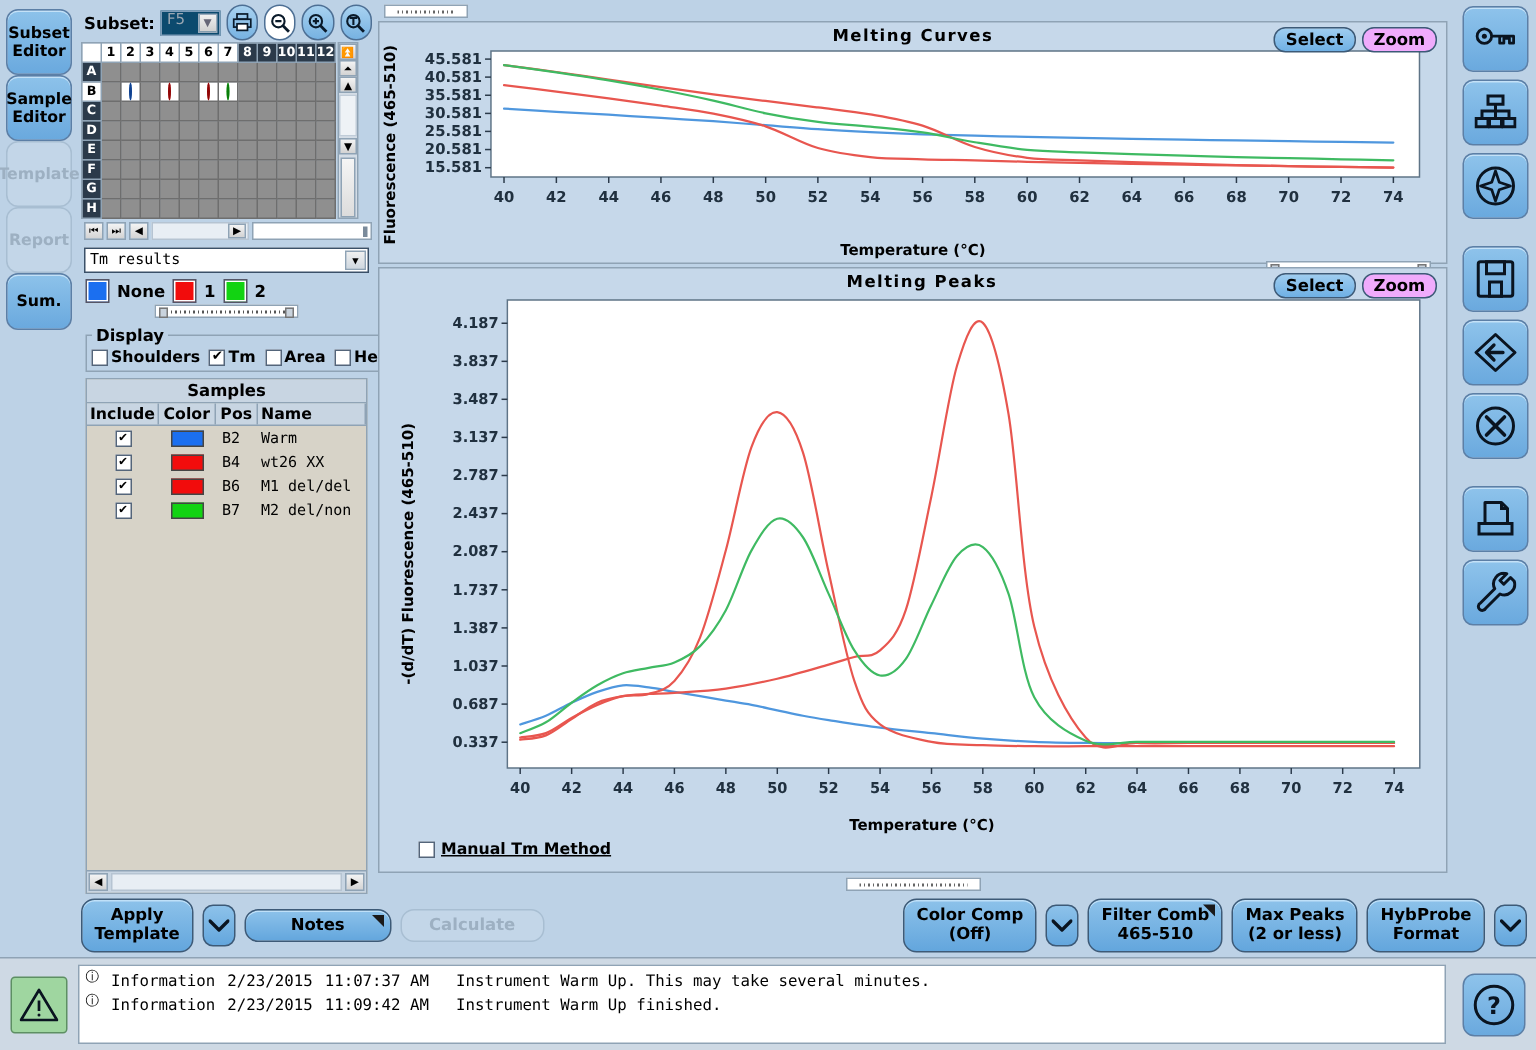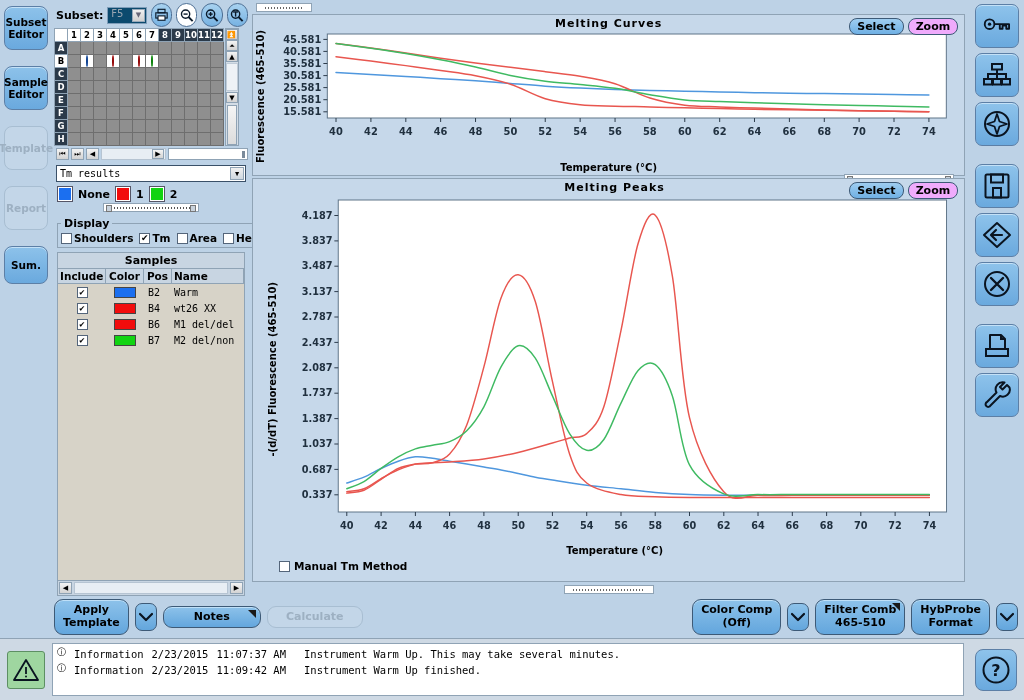--- a/index.html
+++ b/index.html
@@ -13,21 +13,21 @@
     overflow:hidden;
     position:relative;
   }
   .app { position:absolute; inset:0; display:flex; flex-direction:column; }
 
   
   .body-row { display:flex; flex:1 1 auto; min-height:0; }
 
   
   .leftnav {
-    width:52px; padding:6px 4px 0 4px; display:flex; flex-direction:column; gap:16px;
+    width:52px; padding:6px 4px 0 4px; display:flex; flex-direction:column; gap:0;
     background:#bdd2e6;
   }
   .nav-btn {
     height:44px; border-radius:8px; border:1px solid #5c7fa6;
     background:linear-gradient(#8dc2ea,#6aa9de);
     display:flex; align-items:center; justify-content:center; text-align:center;
     font-weight:bold; font-size:10.5px; line-height:1.15; color:#000;
     cursor:pointer; box-shadow:inset 0 1px 0 #c4e1f7;
   }
   .nav-btn.disabled {
@@ -148,21 +148,21 @@
   .pillbtn { border:1px solid #3d5a77; border-radius:8px; padding:1px 7px; font-size:11px; font-weight:bold;
     background:#f0abfc; cursor:pointer; }
   .pillbtn.active { background:linear-gradient(#9fcdf0,#6fb0e4); }
   .axis-label { text-align:center; font-weight:bold; font-size:10px; }
   .ylab { font-weight:bold; font-size:10px; writing-mode:vertical-rl; transform:rotate(180deg);
           white-space:nowrap; }
   .tiny-hscroll { width:110px; height:9px; background:#fff; border:1px solid #8fa3b5; position:relative; margin:1px auto 0 auto;}
   .tiny-hscroll .tick { position:absolute; top:3px; left:8px; right:8px; height:2px;
     background:repeating-linear-gradient(to right,#666 0 1px,transparent 1px 3px); }
   .tiny-hscroll .g { position:absolute; top:1px; width:6px; height:6px; }
-  .manualrow { display:flex; align-items:center; gap:4px; padding:4px 0 0 14px; }
+  .manualrow { display:flex; align-items:center; gap:4px; padding:4px 0 0 14px;text-decoration:underline; }
 
   
   .btnbar { display:flex; align-items:center; padding:4px 6px 4px 54px; gap:6px; height:42px; }
   .bbtn {
     border:1px solid #3d5a77; border-radius:9px; background:linear-gradient(#8dc2ea,#63a6dd);
     font-weight:bold; font-size:11px; text-align:center; line-height:1.15;
     padding:4px 8px; min-width:72px; cursor:pointer; position:relative;
     box-shadow:inset 0 1px 0 #bfe0f8;
   }
   .bbtn.disabled { background:#c3d6e8; border-color:#a8bed2; color:#9db0c2; box-shadow:none; cursor:default;}
@@ -776,20 +776,24 @@
     <div class="dropbtn">
       <svg width="14" height="10" viewBox="0 0 14 10">
           <path d="M1 2 L7 8 L13 2" fill="none" stroke="#0a1420" stroke-width="2.2" stroke-linecap="round" stroke-linejoin="round"></path>
         </svg>
     </div>
     <div class="bbtn corner">
       <span style="white-space:pre-line">Filter Comb
 465-510</span>
     </div>
     <div class="bbtn">
+      <span style="white-space:pre-line">Max Peaks
+(2 or less)</span>
+    </div>
+    <div class="bbtn">
       <span style="white-space:pre-line">HybProbe
 Format</span>
     </div>
     <div class="dropbtn">
       <svg width="14" height="10" viewBox="0 0 14 10">
           <path d="M1 2 L7 8 L13 2" fill="none" stroke="#0a1420" stroke-width="2.2" stroke-linecap="round" stroke-linejoin="round"></path>
         </svg>
     </div>
   </div>
 

